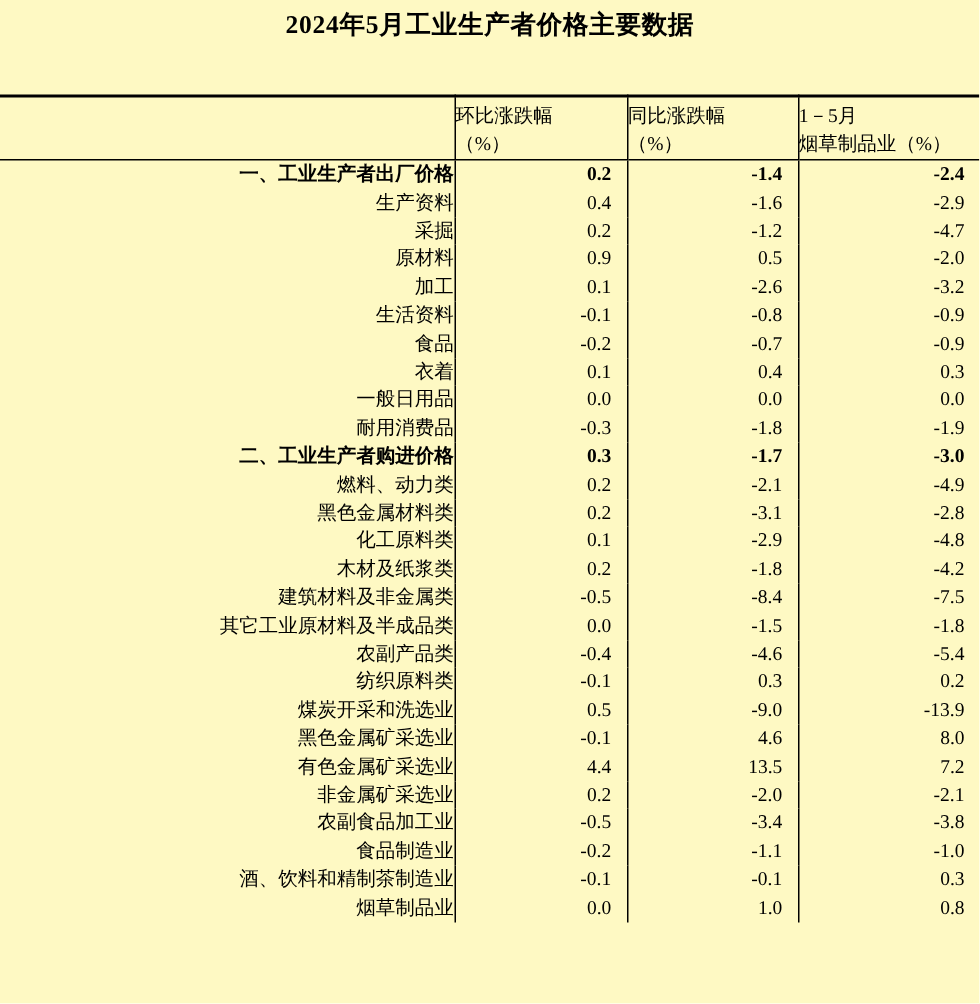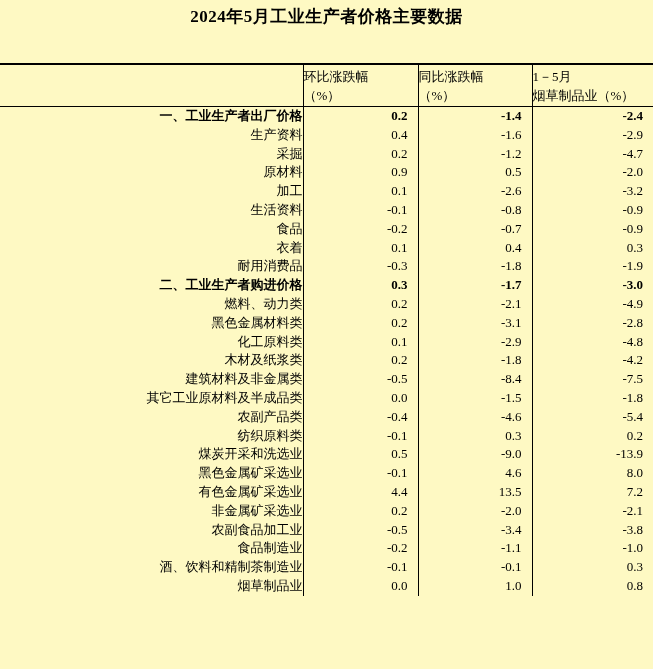--- a/index.html
+++ b/index.html
@@ -146,20 +146,26 @@
       <td class="num sep">-0.7</td>
       <td class="num sep">-0.9</td>
     </tr>
         <tr class="indent-2">
       <td class="label">衣着</td>
       <td class="num sep">0.1</td>
       <td class="num sep">0.4</td>
       <td class="num sep">0.3</td>
     </tr>
         <tr class="indent-2">
+      <td class="label">一般日用品</td>
+      <td class="num sep">0.0</td>
+      <td class="num sep">0.0</td>
+      <td class="num sep">0.0</td>
+    </tr>
+        <tr class="indent-2">
       <td class="label">耐用消费品</td>
       <td class="num sep">-0.3</td>
       <td class="num sep">-1.8</td>
       <td class="num sep">-1.9</td>
     </tr>
         <tr class="indent-0 bold">
       <td class="label">二、工业生产者购进价格</td>
       <td class="num sep">0.3</td>
       <td class="num sep">-1.7</td>
       <td class="num sep">-3.0</td>

